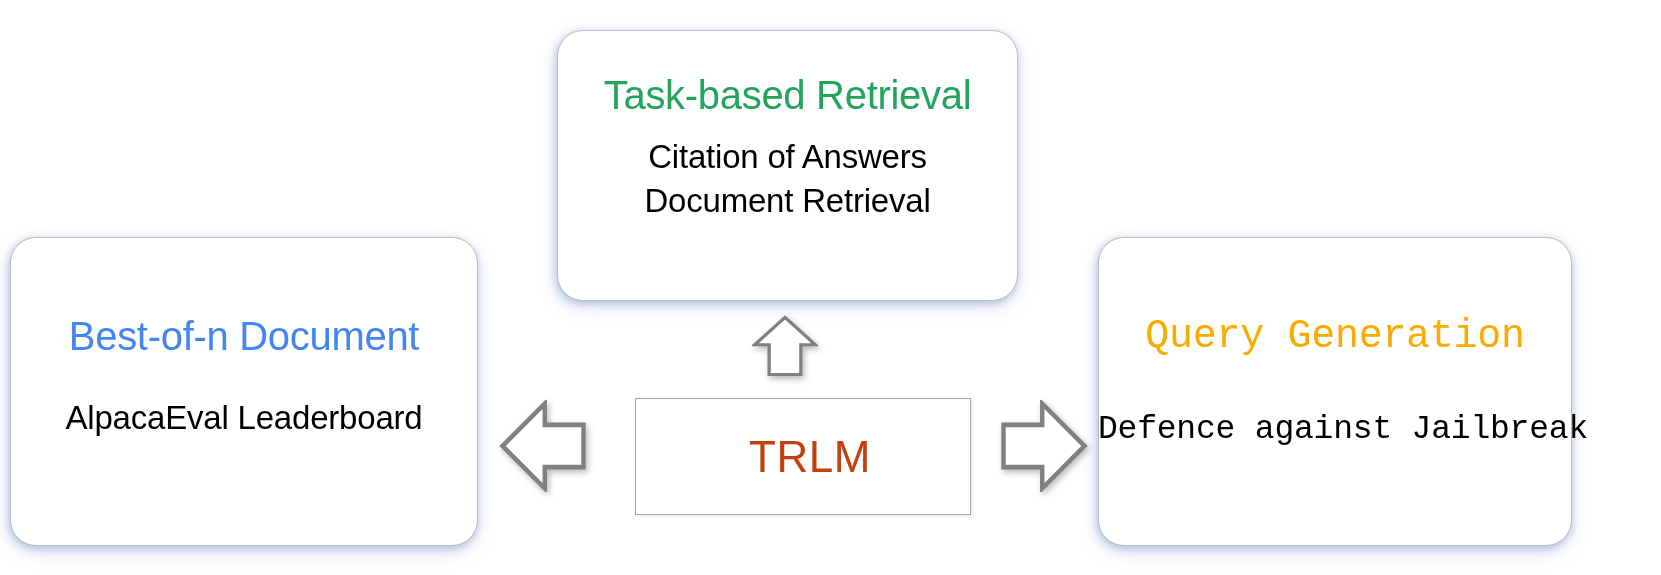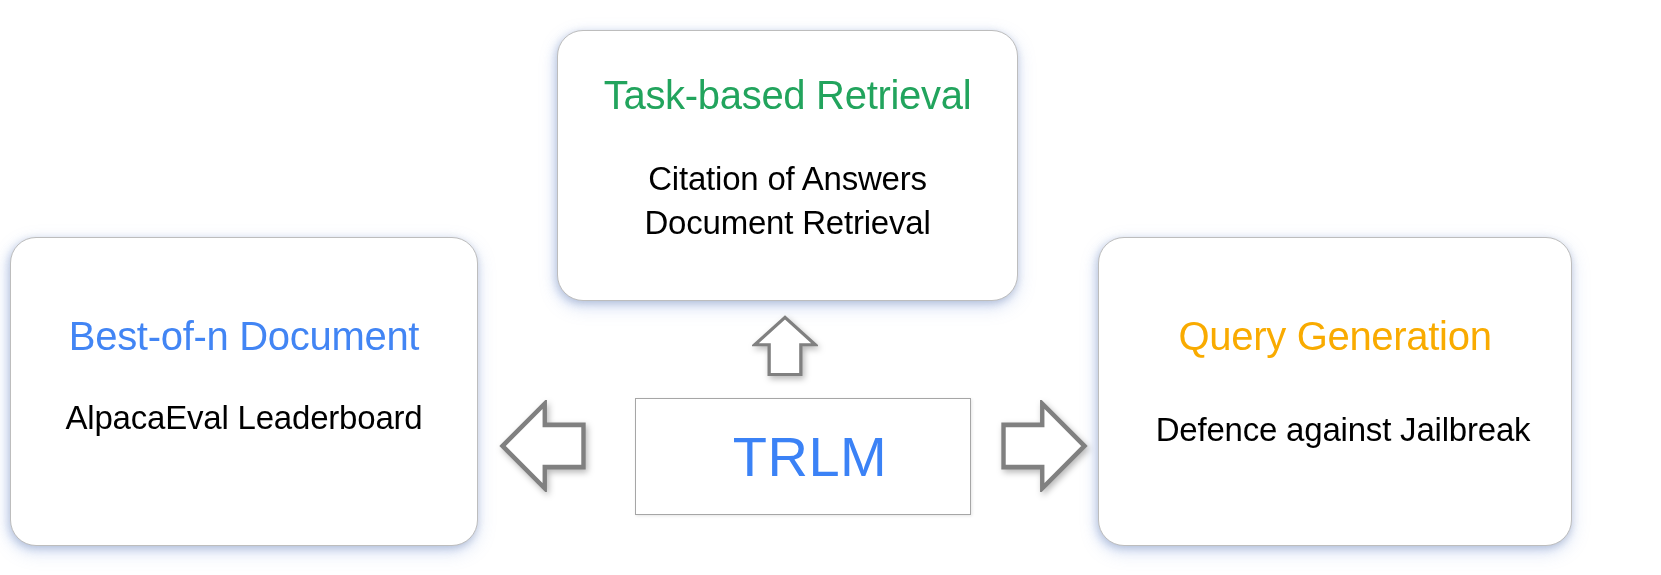--- a/index.html
+++ b/index.html
@@ -57,60 +57,61 @@
   }
 
   
   #card-top {
     left: 557px;
     top: 30px;
     width: 461px;
     height: 271px;
     padding-top: 41px;
   }
-  #card-top .card-body { margin-top: 38px; }
+  #card-top .card-body { margin-top: 16px; }
 
   
   #card-left {
     left: 10px;
     top: 237px;
     width: 468px;
     height: 309px;
     padding-top: 75px;
   }
   #card-left .card-body { margin-top: 36px; }
 
   
   #card-right {
     left: 1098px;
     top: 237px;
     width: 474px;
     height: 309px;
     padding-top: 75px;
+    font-family: Liberation Mono, monospace;
   }
   #card-right .card-body { margin-top: 48px; margin-left: 16px; }
 
   
   #card-center {
     position: absolute;
     left: 635px;
     top: 398px;
     width: 336px;
     height: 117px;
     background: #ffffff;
     border: 1.5px solid #a6a6a6;
     box-sizing: border-box;
     display: flex;
     align-items: center;
     justify-content: center;
     box-shadow: 1px 1px 3px rgba(0,0,0,0.10);
   }
   #card-center .center-label {
-    font-size: 56px;
-    color: #3b82f6;
+    font-size: 44px;
+    color: #c2410c;
     letter-spacing: 0.5px;
     font-weight: 400;
     margin-left: 14px;
   }
 
   
   .arrow {
     position: absolute;
     filter: drop-shadow(2px 3px 3px rgba(0,0,0,0.28));
   }

